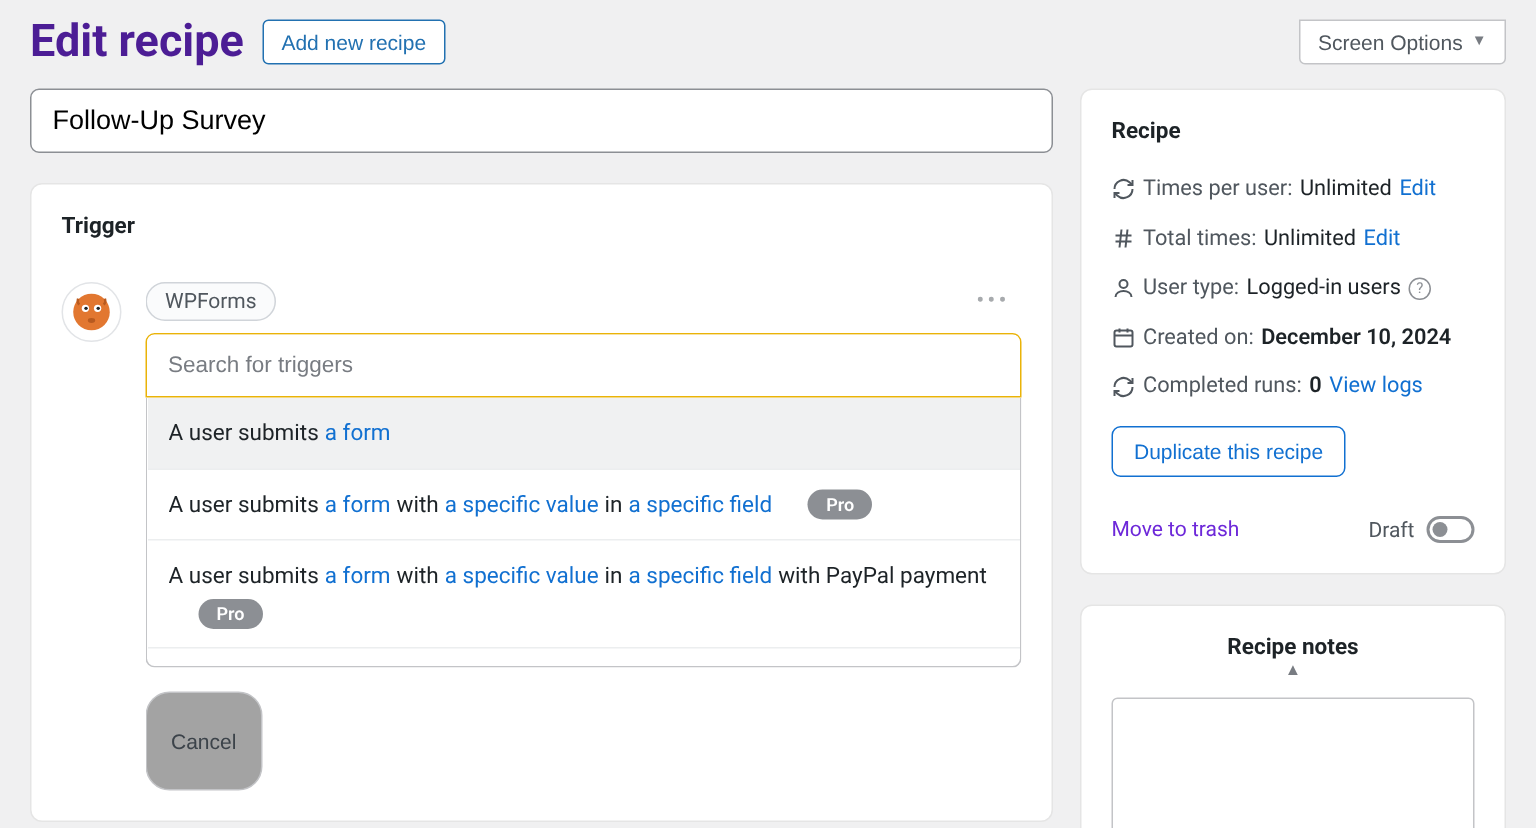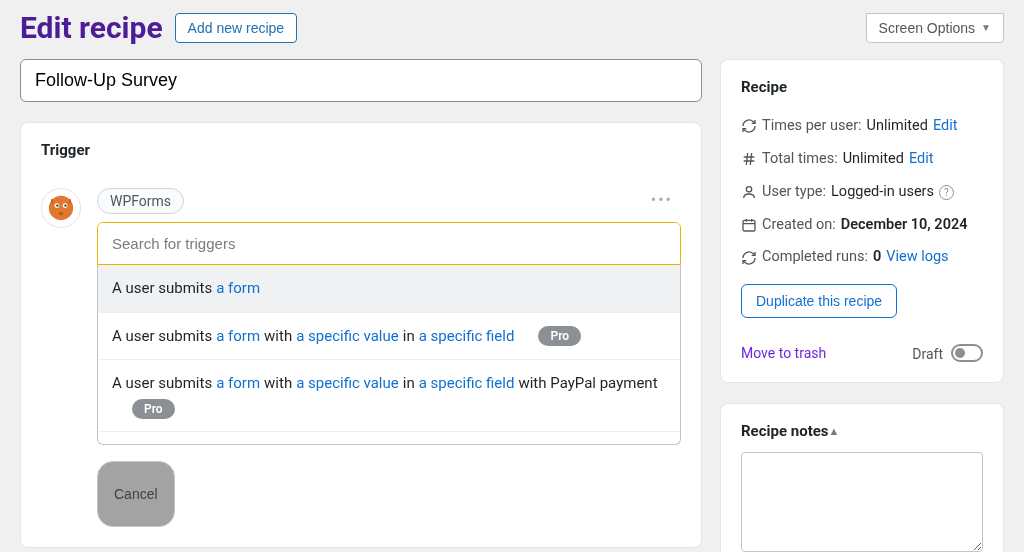--- a/index.html
+++ b/index.html
@@ -249,20 +249,21 @@
     position: absolute;
     width: 10px; height: 10px;
     background: #8c8f94;
     border-radius: 50%;
     top: 2px; left: 2px;
   }
   .notes-header {
     display: flex;
     align-items: center;
     justify-content: flex-start;
+    flex-direction: column;
   }
   .notes-caret { color: #787c82; font-size: 11px; cursor: pointer; }
   .notes-textarea {
     width: 100%;
     height: 100px;
     border: 1px solid #c3c4c7;
     border-radius: 4px;
     margin-top: 12px;
     padding: 8px;
     font-family: inherit;

